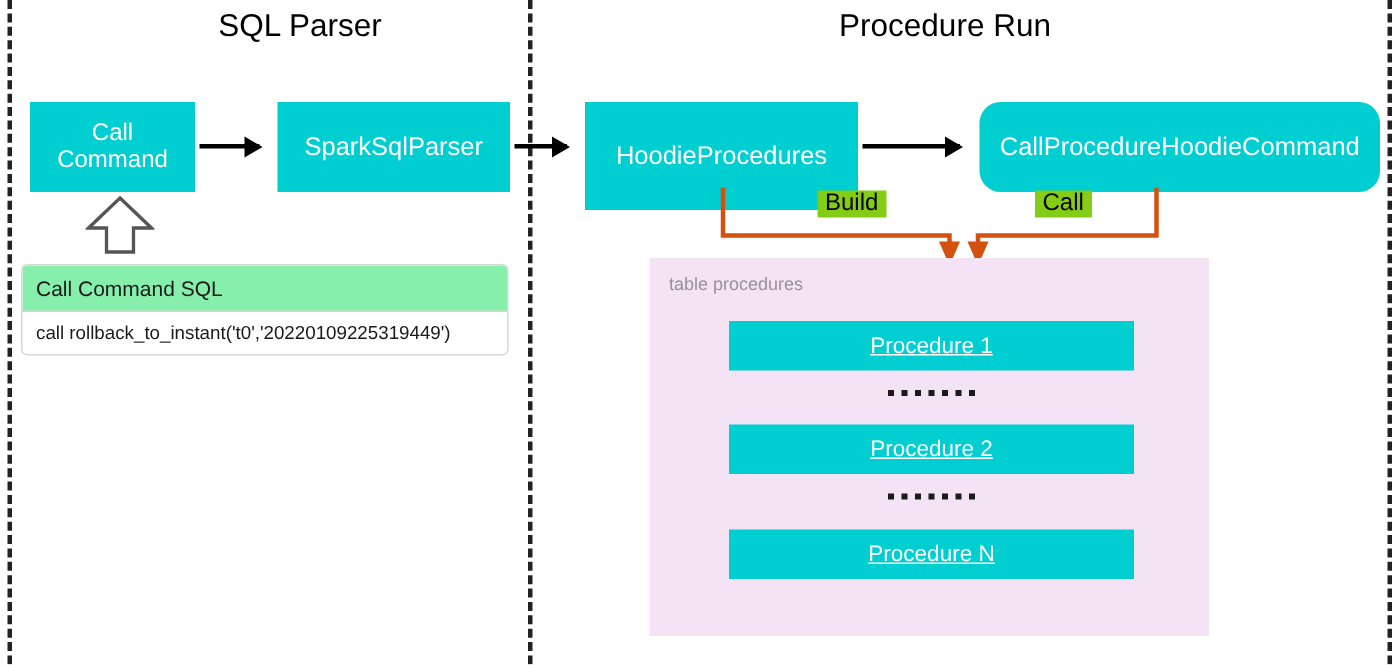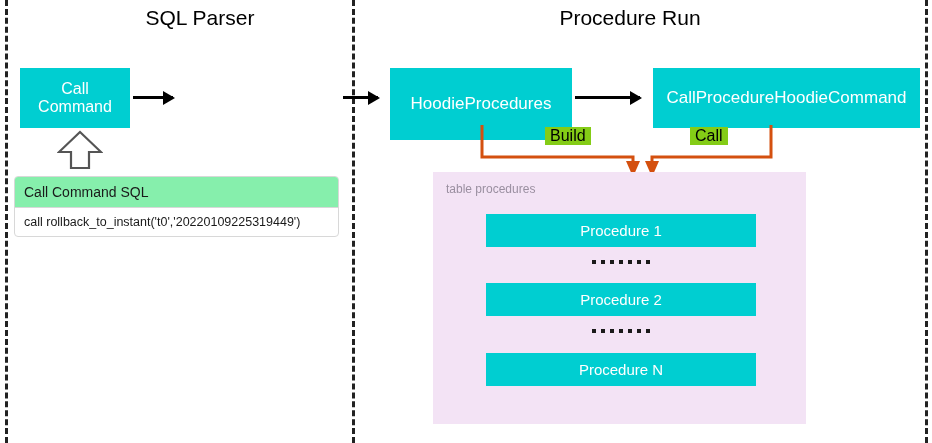--- a/index.html
+++ b/index.html
@@ -57,21 +57,21 @@
     left: 20px; top: 68px; width: 110px; height: 60px;
     font-size: 16px;
   }
   #node-spark-sql-parser {
     left: 185px; top: 68px; width: 155px; height: 60px;
   }
   #node-hoodie-procedures {
     left: 390px; top: 68px; width: 182px; height: 72px;
   }
   #node-call-procedure-hoodie-command {
-    left: 653px; top: 68px; width: 267px; height: 60px;
+    left: 653px; top: 68px; width: 267px; height: 60px; border-radius: 14px;
   }
 
   
   .arrow-black {
     position: absolute;
     height: 3px;
     background: #000000;
   }
   .arrow-black::after {
     content: "";
@@ -164,20 +164,21 @@
     left: 53px;
     width: 270px;
     height: 33px;
     background: #00CED1;
     color: #ffffff;
     font-size: 15px;
     display: flex;
     align-items: center;
     justify-content: center;
     box-sizing: border-box;
+    text-decoration: underline;
   }
   #procedure-box-0 { top: 42px; }
   #procedure-box-1 { top: 111px; }
   #procedure-box-2 { top: 181px; }
 
   .dots-separator {
     position: absolute;
     left: 53px;
     width: 270px;
     height: 14px;
@@ -201,20 +202,21 @@
 <div id="canvas">
 
   <div class="divider" id="divider-left"></div>
   <div class="divider" id="divider-middle"></div>
   <div class="divider" id="divider-right"></div>
 
   <div class="section-title" id="title-sql-parser">SQL Parser</div>
   <div class="section-title" id="title-procedure-run">Procedure Run</div>
 
   <div class="node-box" id="node-call-command">Call Command</div>
+  <div class="node-box" id="node-spark-sql-parser">SparkSqlParser</div>
   <div class="node-box" id="node-hoodie-procedures">HoodieProcedures</div>
   <div class="node-box" id="node-call-procedure-hoodie-command">CallProcedureHoodieCommand</div>
 
   <div class="arrow-black" id="arrow-call-to-parser"></div>
   <div class="arrow-black" id="arrow-parser-to-hoodie"></div>
   <div class="arrow-black" id="arrow-hoodie-to-callproc"></div>
 
   <svg id="arrow-up-hollow" viewBox="0 0 46 40">
     <polygon points="23,2 44,22 32,22 32,38 14,38 14,22 2,22" fill="#ffffff" stroke="#555555" stroke-width="2.2" stroke-linejoin="miter"></polygon>
   </svg>

